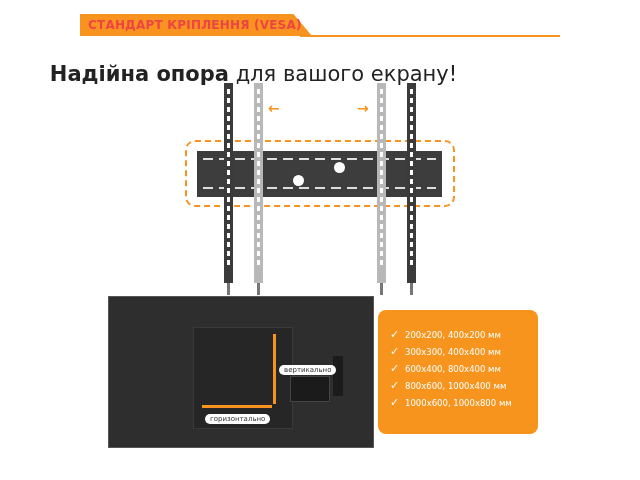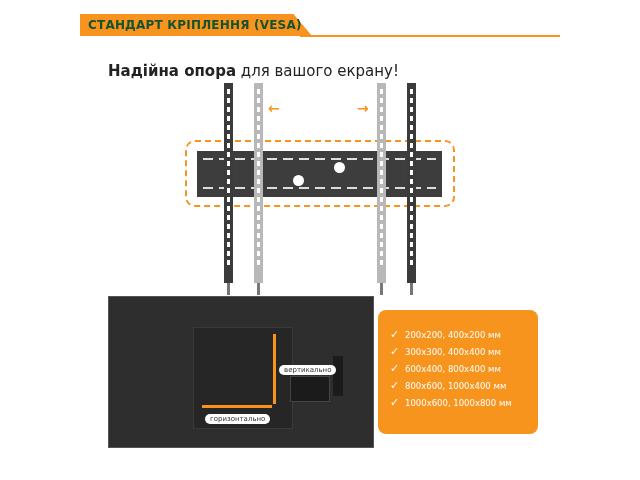--- a/index.html
+++ b/index.html
@@ -1,20 +1,20 @@
 <!DOCTYPE html>
 <html><head>
 <meta charset="utf-8">
 <style>
   html,body{margin:0;padding:0;background:#fff;}
   body{width:640px;height:480px;position:relative;overflow:hidden;font-family:"DejaVu Sans","Liberation Sans",sans-serif;}
   .header-bar{position:absolute;left:80px;top:14px;height:22px;width:232px;background:#f7931e;clip-path:polygon(0 0,92% 0,100% 100%,0 100%);}
-  .header-title{position:absolute;left:88px;top:18px;color:#14532d;font-size:12px;font-weight:bold;letter-spacing:0.2px;white-space:nowrap;text-align:center;}
+  .header-title{position:absolute;left:88px;top:18px;color:#ef4444;font-size:12px;font-weight:bold;letter-spacing:0.2px;white-space:nowrap;text-align:center;}
   .header-line{position:absolute;left:300px;top:35px;width:260px;height:2px;background:#f7931e;}
-  .tagline{position:absolute;left:0;width:507px;top:62px;text-align:center;font-size:15px;color:#222;}
+  .tagline{position:absolute;left:0;width:507px;top:62px;text-align:center;font-size:21px;color:#222;}
   .tagline b{font-weight:bold;}
   .dash-box{position:absolute;left:185px;top:140px;width:270px;height:67px;border:2px dashed #f7931e;border-radius:10px;box-sizing:border-box;}
   .plate{position:absolute;left:197px;top:151px;width:245px;height:46px;background:#3d3d3d;}
   .slot-row{position:absolute;height:2px;left:6px;right:6px;background:repeating-linear-gradient(90deg,#ddd 0 10px,transparent 10px 16px);}
   .hole{position:absolute;width:11px;height:11px;border-radius:50%;background:#fff;}
   .rail{position:absolute;top:83px;width:9px;height:200px;}
   .rail.dark{background:#3b3b3b;}
   .rail.light{background:#b8b8b8;}
   .rail::before{content:"";position:absolute;left:3px;top:6px;width:3px;height:180px;background:repeating-linear-gradient(180deg,#fff 0 5px,transparent 5px 9px);}
   .rail-foot{position:absolute;width:3px;height:12px;background:#777;}

